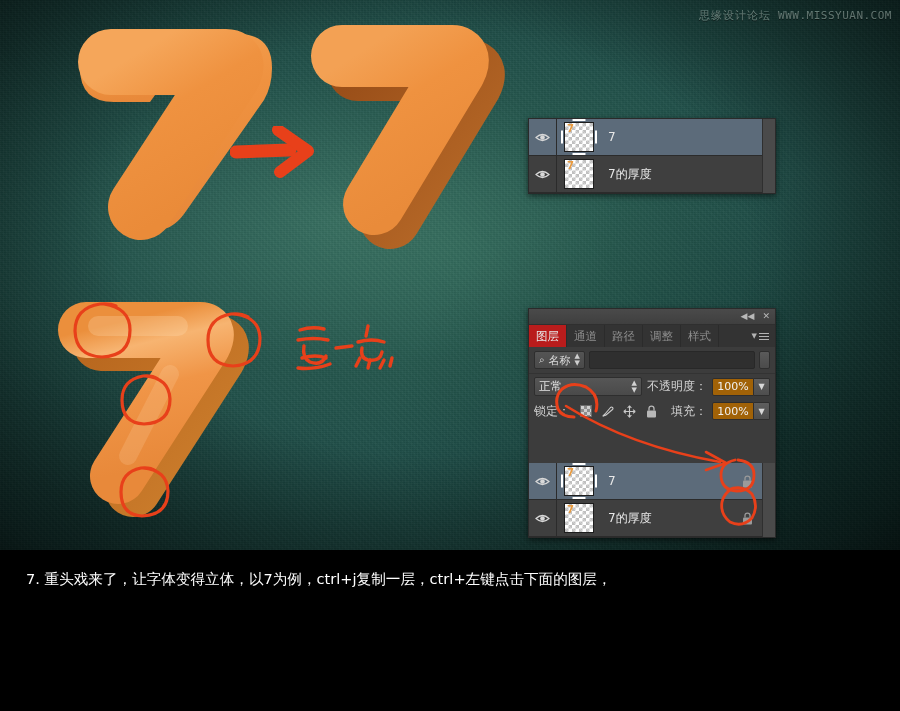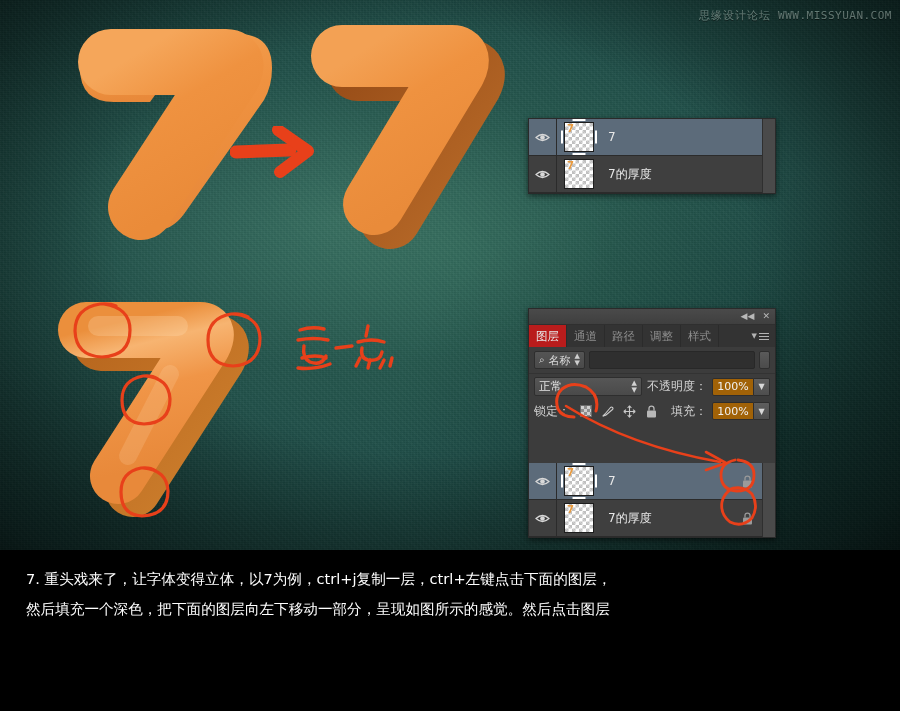--- a/index.html
+++ b/index.html
@@ -525,16 +525,15 @@
     </div>
 
     <div id="watermark">
       <span class="cn">思缘设计论坛</span>
       <span>WWW.MISSYUAN.COM</span>
     </div>
   </div>
 
   <div id="caption">
     <p>7. 重头戏来了，让字体变得立体，以7为例，ctrl+j复制一层，ctrl+左键点击下面的图层，</p>
-    <p>然后填充一个深色，把下面的图层向左下移动一部分，呈现如图所示的感觉。然后点击图层</p>
   </div>
 
 </div>
 
 </body></html>

